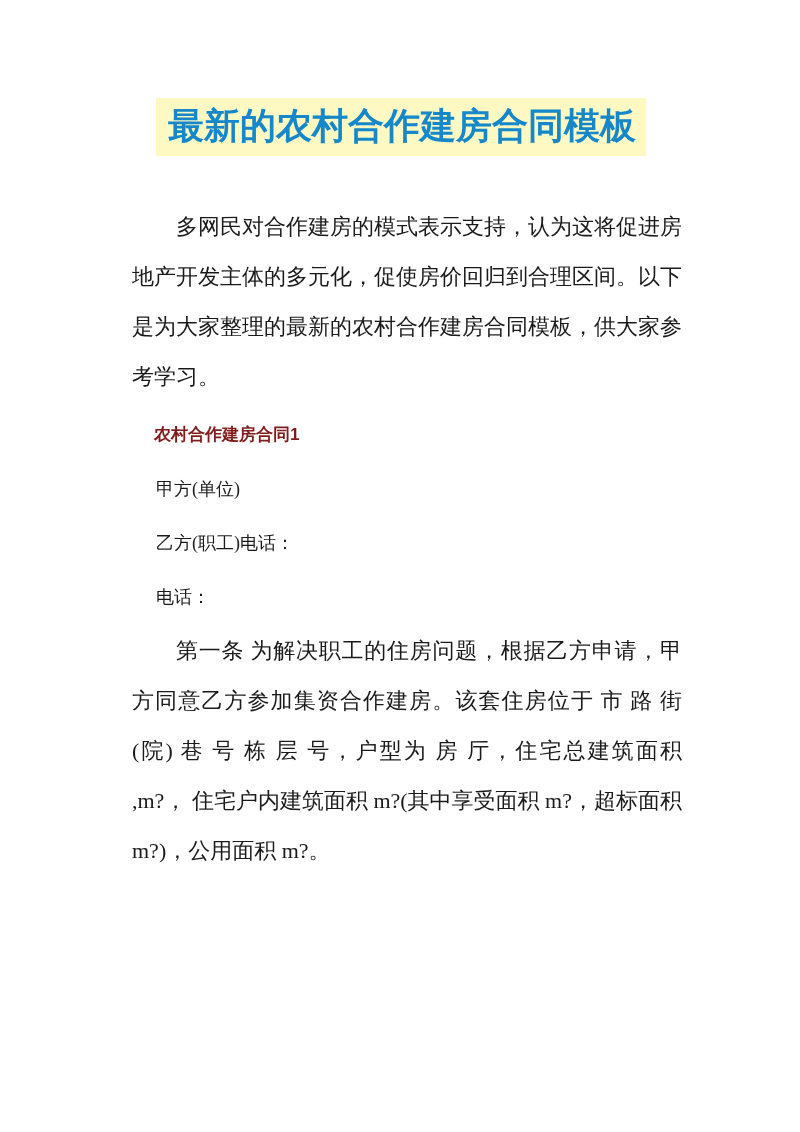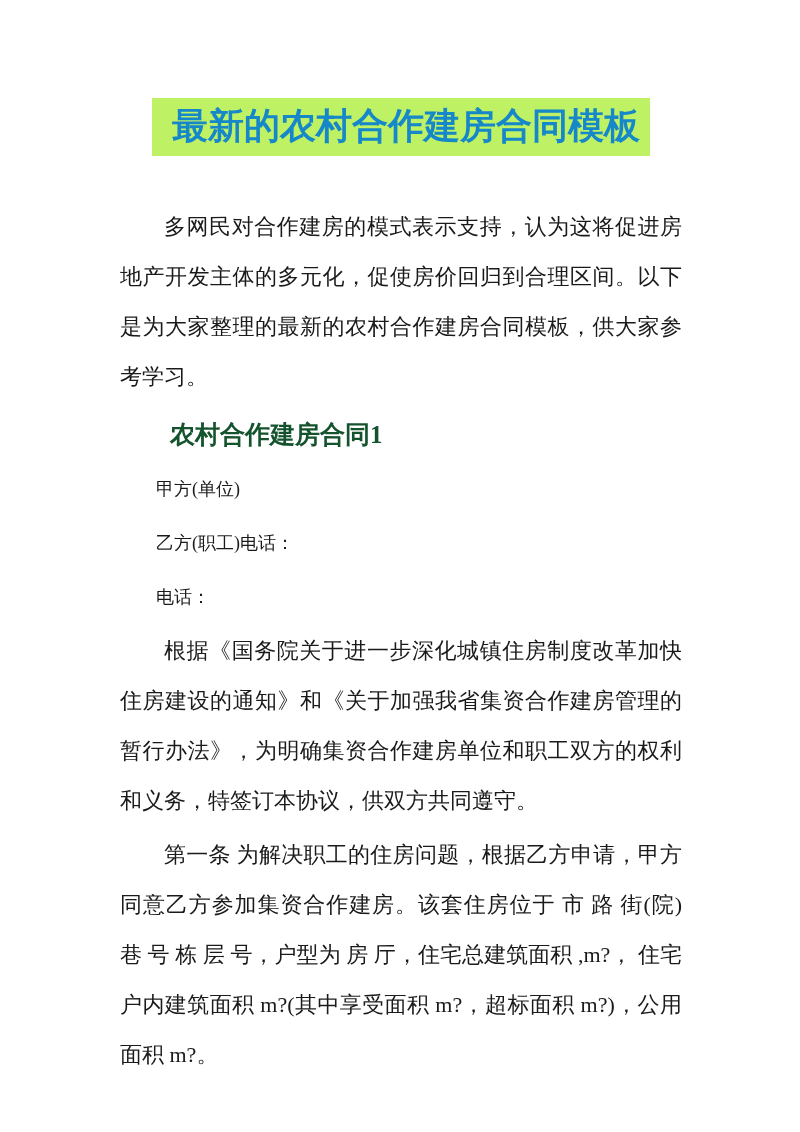--- a/index.html
+++ b/index.html
@@ -25,40 +25,40 @@
     margin: 0 0 46px 0;
     text-align: center;
     font-family: "Liberation Sans", "DejaVu Sans", sans-serif;
     font-weight: bold;
     font-size: 36px;
     line-height: 52px;
     color: #1687c9;
   }
   .doc-title .hl {
     display: inline-block;
-    background: #bef264;
-    padding: 2px 10px 4px 20px;
+    background: #fef9c3;
+    padding: 2px 10px 4px 12px;
   }
   p.body {
-    margin: 4px 0 0 0;
+    margin: 4px 0 0 12px;
     font-size: 22px;
     line-height: 50px;
     text-indent: 2em;
     text-align: justify;
     text-justify: inter-ideograph;
     color: #1a1a1a;
   }
   h2.section-heading {
     margin: 8px 0 0 0;
     padding-left: 2em;
-    font-family: Liberation Serif, serif;
+    font-family: Liberation Sans, sans-serif;
     font-weight: bold;
-    font-size: 25px;
+    font-size: 17px;
     line-height: 50px;
-    color: #14532d;
+    color: #7f1d1d;
   }
   p.field {
     margin: 4px 0 0 0;
     font-size: 18px;
     line-height: 50px;
     text-indent: 2em;
     color: #1a1a1a;
   }
 </style>
 </head>
@@ -72,17 +72,16 @@
 
   <h2 class="section-heading">农村合作建房合同1</h2>
 
   <p class="field">甲方(单位)</p>
 
   <p class="field">乙方(职工)电话：</p>
 
   <p class="field">电话：</p>
 
 
-  <p class="body">根据《国务院关于进一步深化城镇住房制度改革加快住房建设的通知》和《关于加强我省集资合作建房管理的暂行办法》，为明确集资合作建房单位和职工双方的权利和义务，特签订本协议，供双方共同遵守。</p>
 
   <p class="body">第一条 为解决职工的住房问题，根据乙方申请，甲方同意乙方参加集资合作建房。该套住房位于 市 路 街(院) 巷 号 栋 层 号，户型为 房 厅，住宅总建筑面积 ,m?， 住宅户内建筑面积 m?(其中享受面积 m?，超标面积 m?)，公用面积 m?。</p>
 
 </div>
 
 </body></html>

